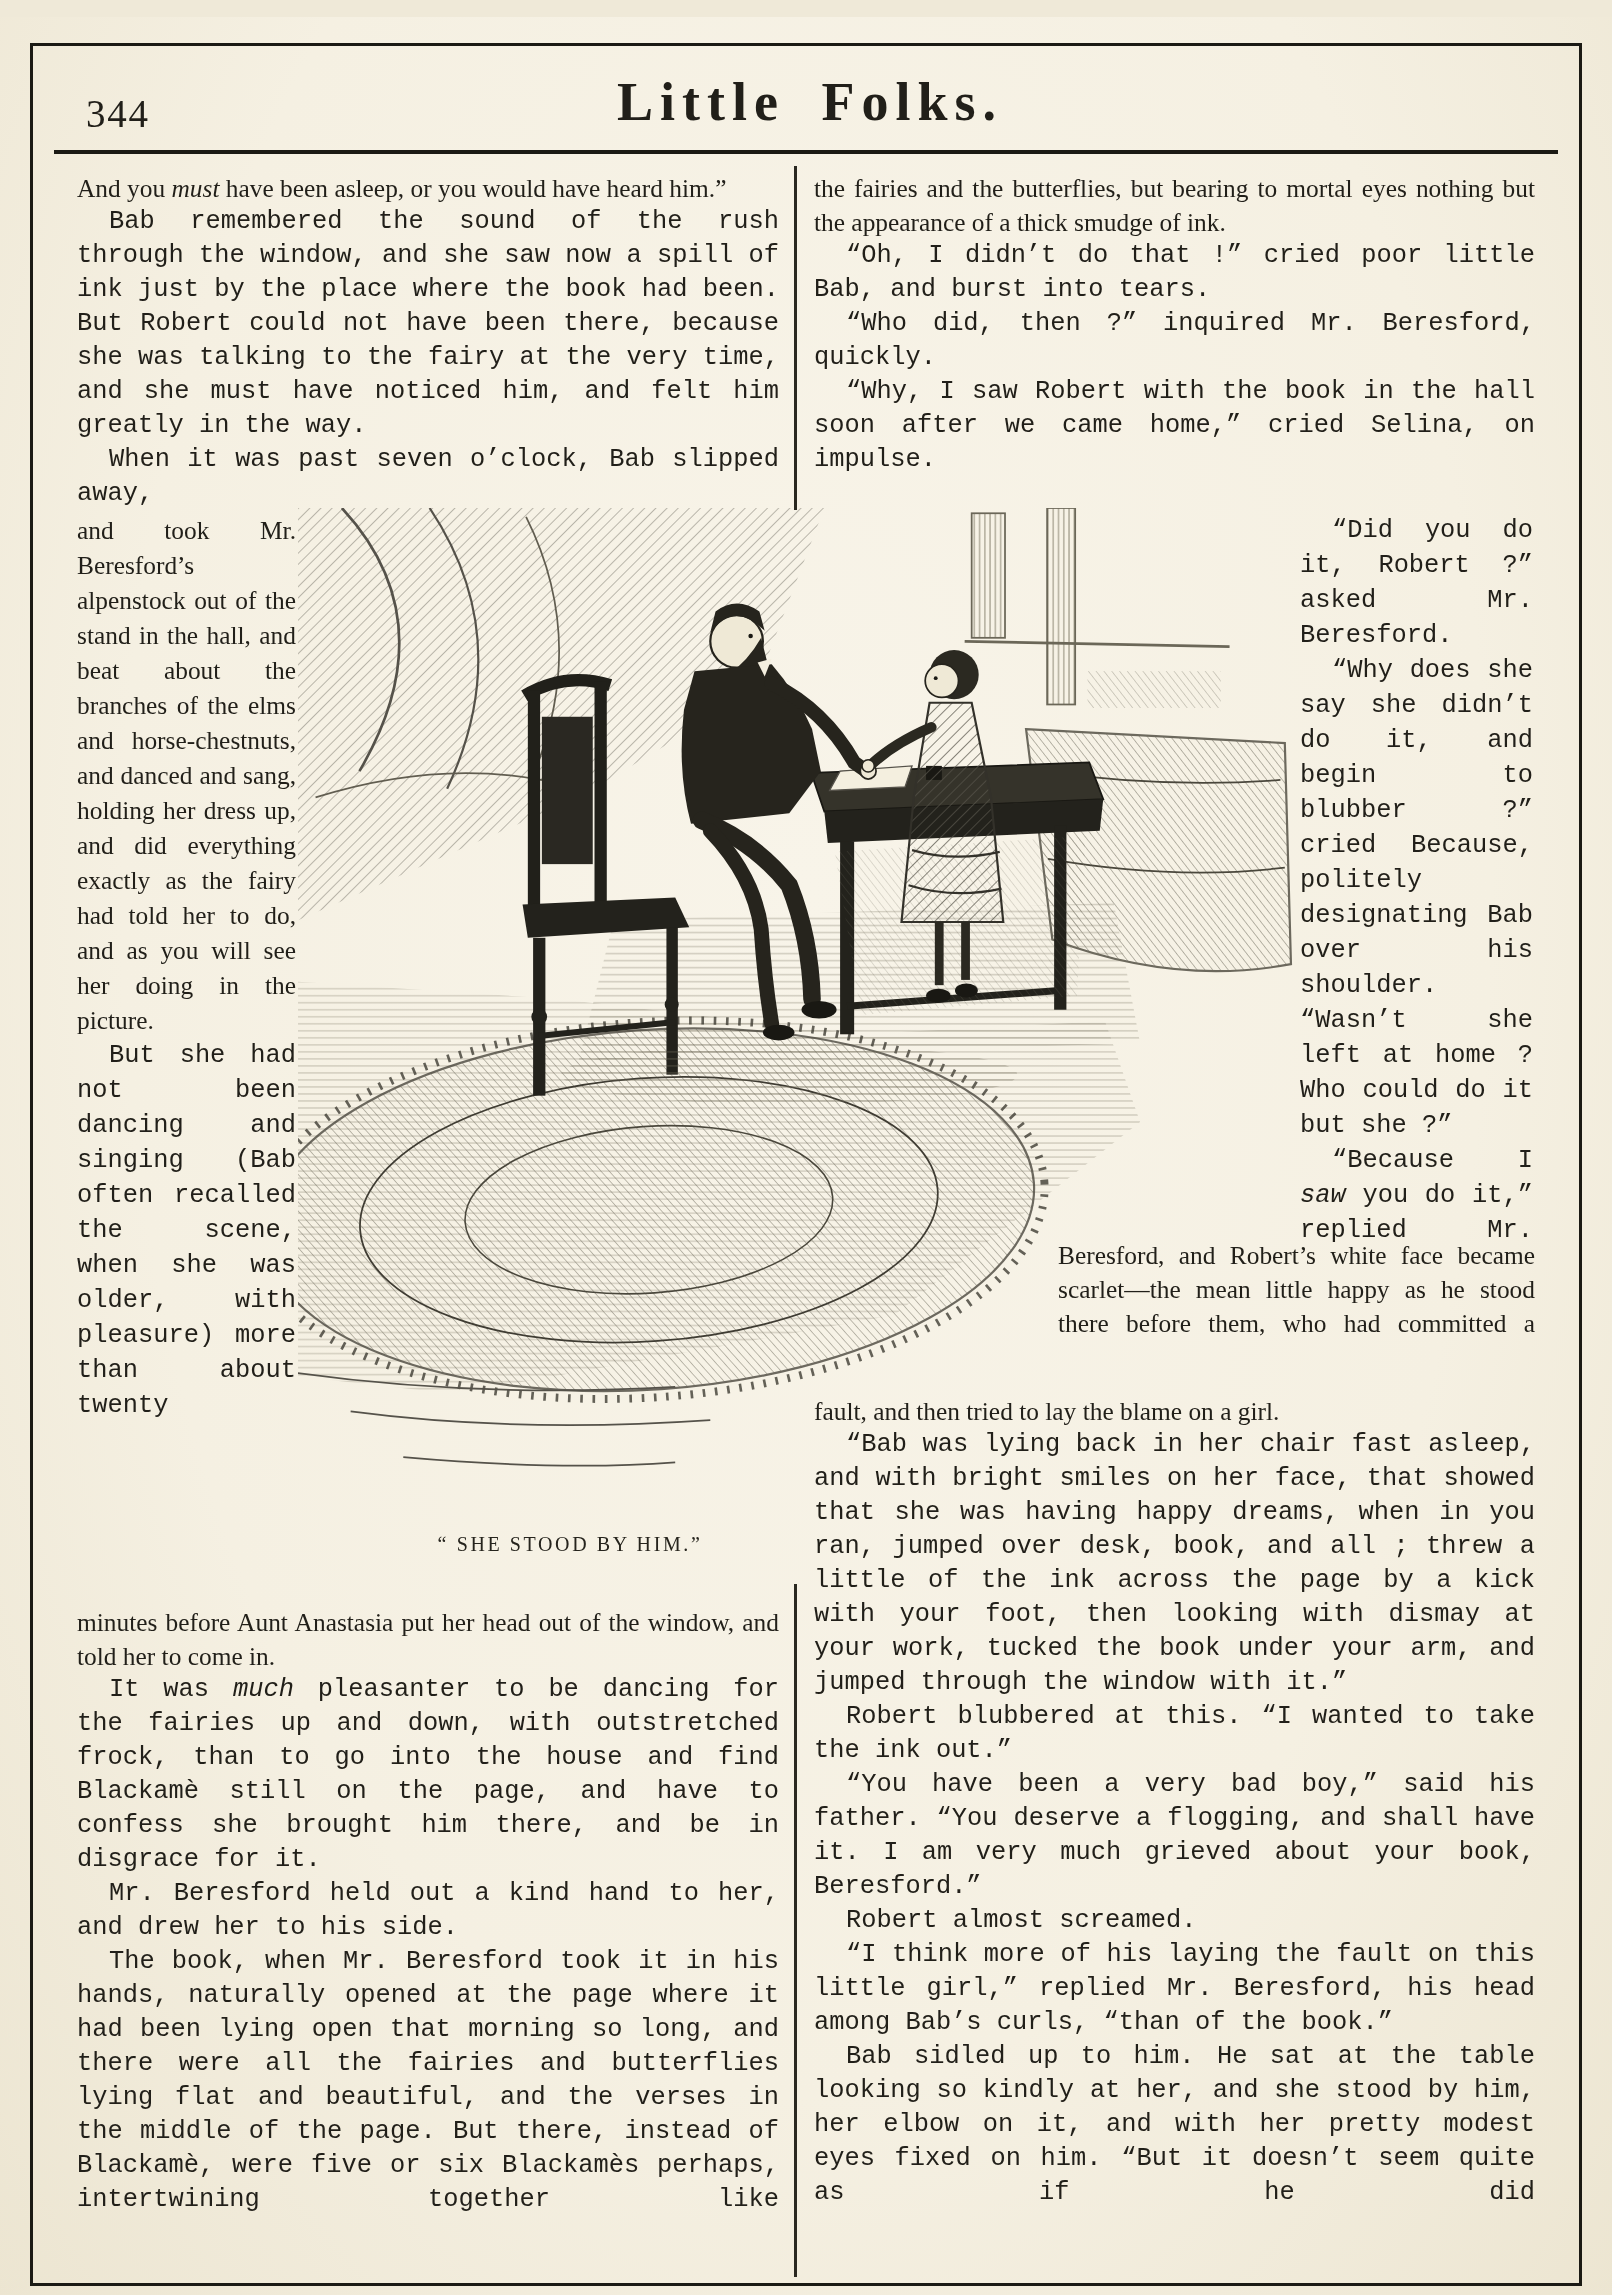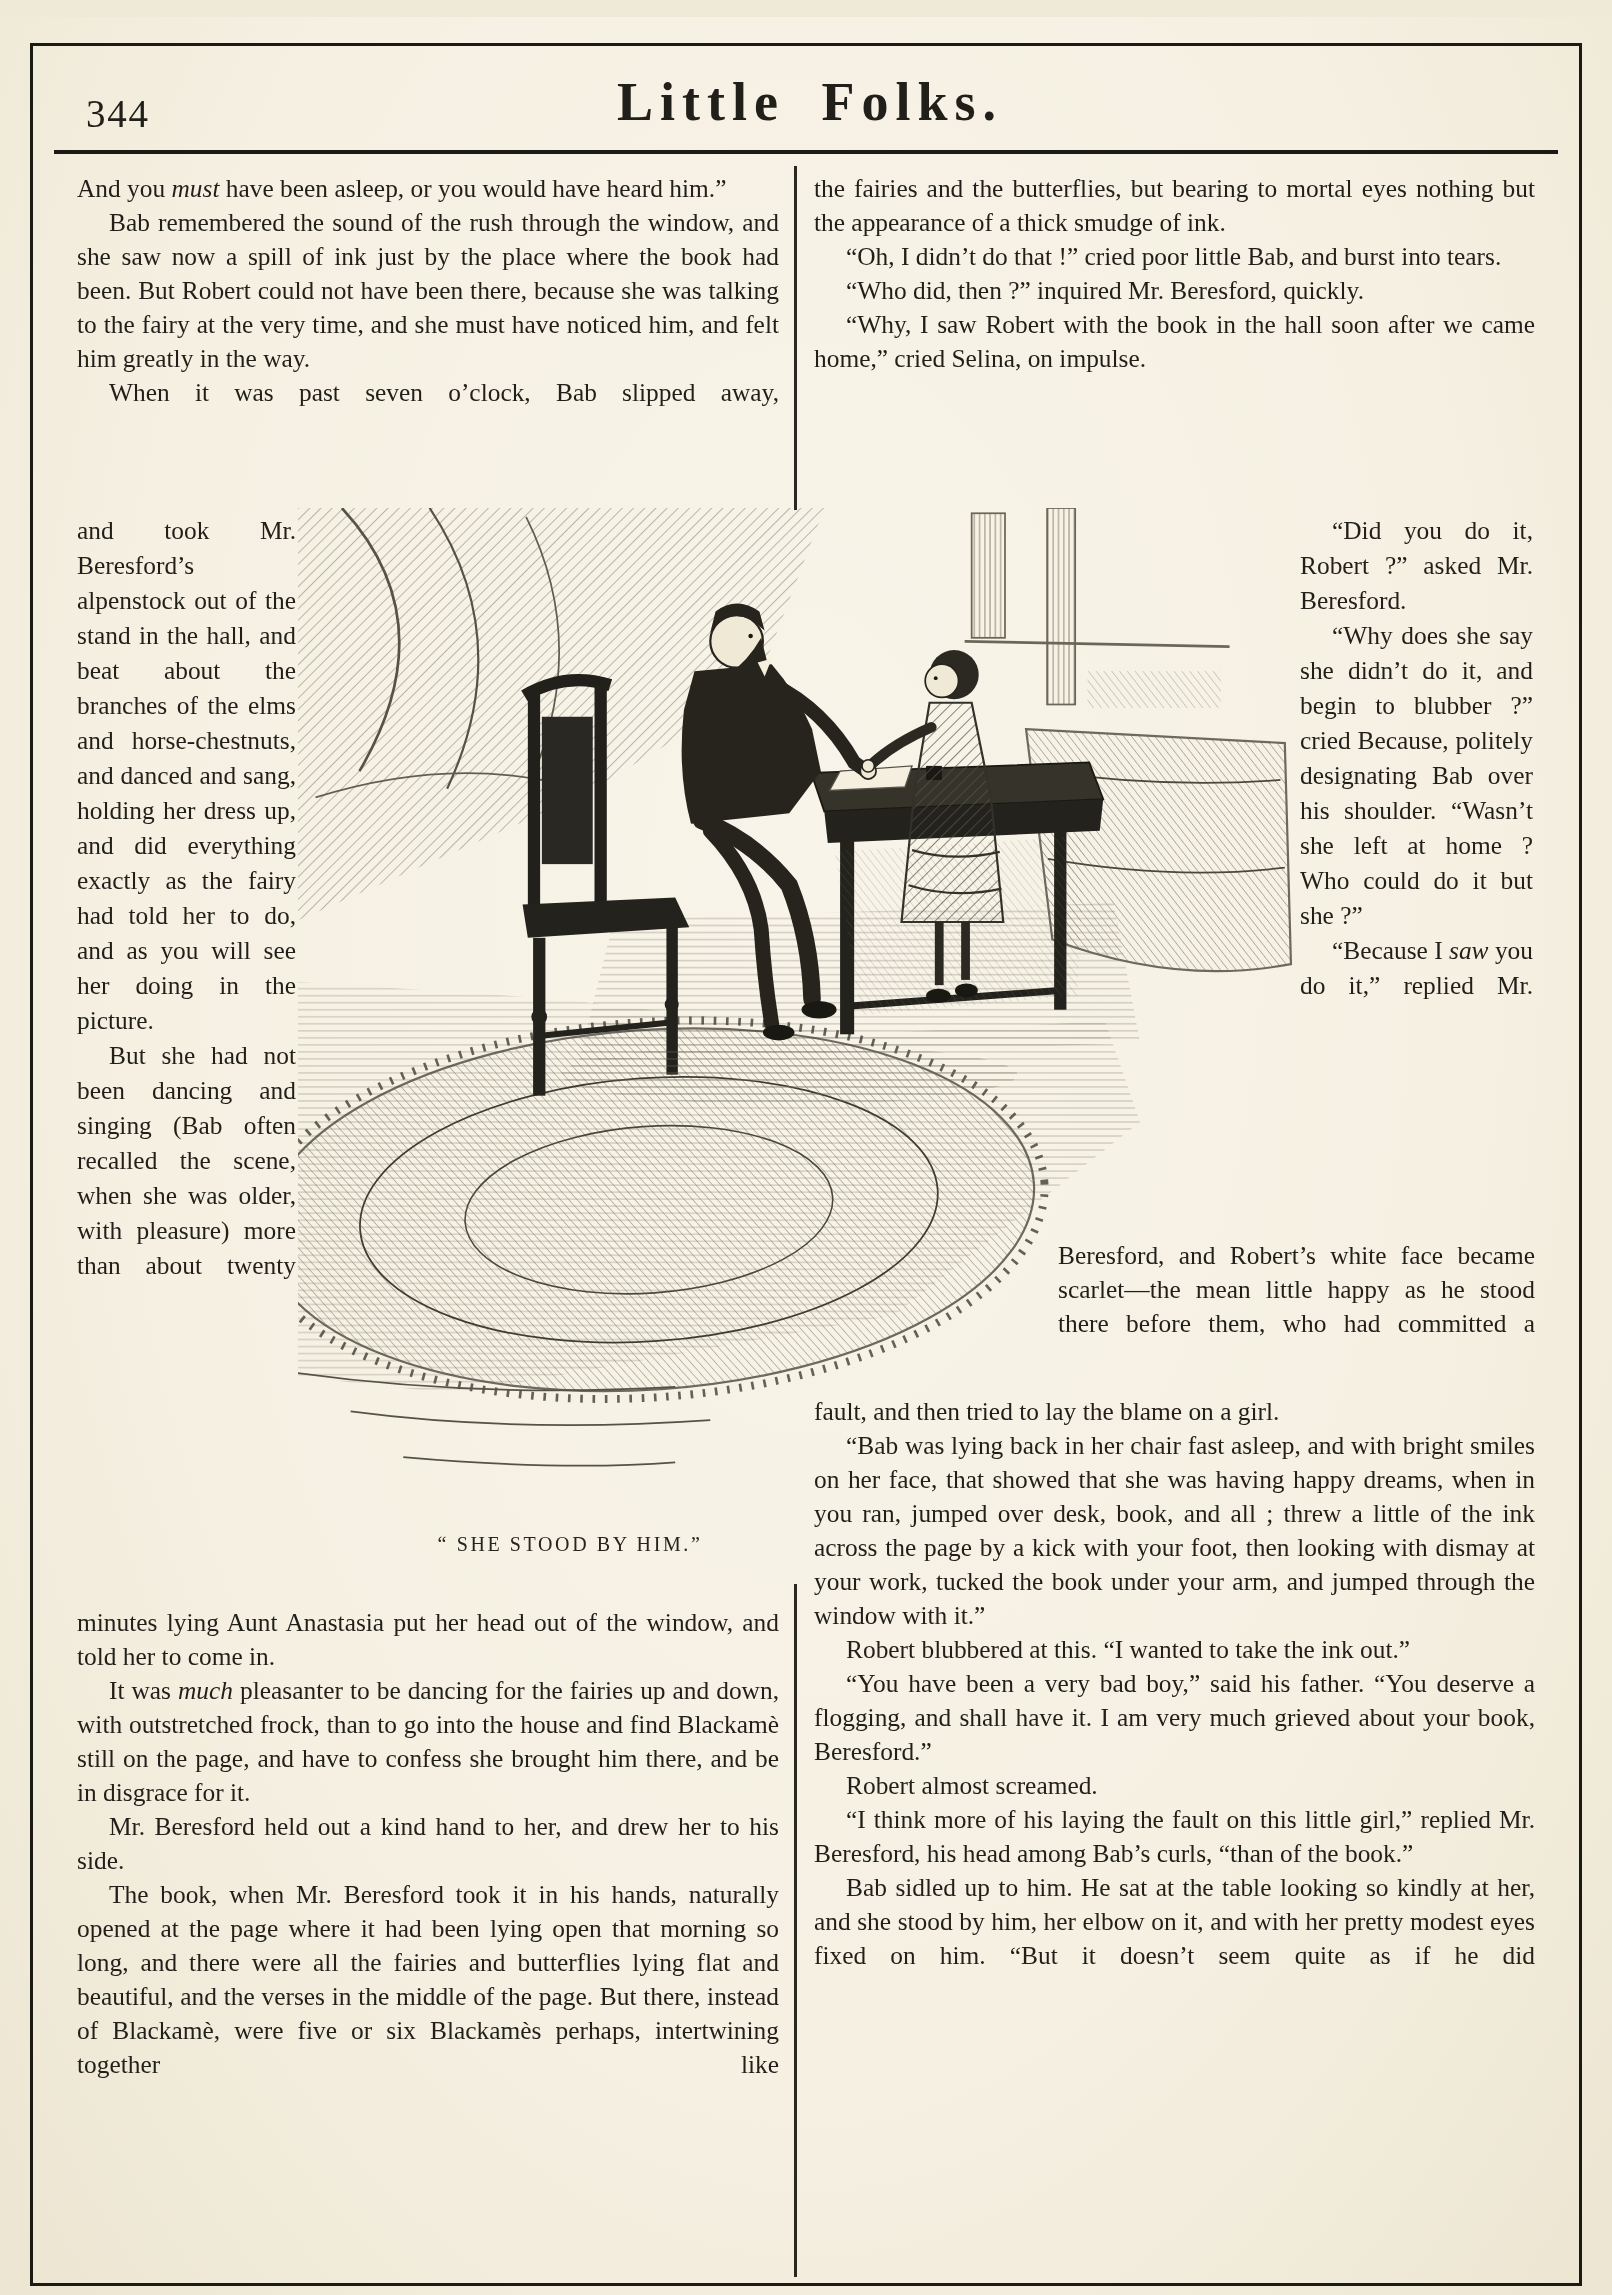--- a/index.html
+++ b/index.html
@@ -15,21 +15,21 @@
   .pagenum { position:absolute; left:86px; top:74px; font-size:39px; letter-spacing:1.8px; }
   .title { position:absolute; left:8px; right:0; top:54px; text-align:center;
            font-size:54px; font-weight:bold; letter-spacing:7px; word-spacing:16px; }
   .header-rule { position:absolute; left:54px; right:54px; top:133px; height:3.5px; background:#1b1a14; }
   .col-rule { position:absolute; width:2.6px; background:#2a2820; }
   .rule-top { left:794px; top:149px; height:344px; }
   .rule-bottom { left:794px; top:1567px; height:693px; }
 
   .region { position:absolute; text-align:justify; font-size:25.4px; line-height:34px; z-index:2; }
   .region p { margin:0; }
-  .region p.ind { text-indent:32px; }
+  .region p.ind { text-indent:32px;font-family:Liberation Mono, monospace; }
   .region p.cont { text-align-last:justify; }
   .it { font-style:italic; }
 
   .left-top   { left:77px;  top:154px;  width:702px; }
   .left-narrow{ left:77px;  top:496px;  width:219px; line-height:35px; }
   .left-bottom{ left:77px;  top:1588px; width:702px; }
   .right-top  { left:814px; top:154px;  width:721px; }
   .right-narrow{ left:1300px; top:496px; width:233px; line-height:35px; }
   .right-mid  { left:1058px; top:1221px; width:477px; }
   .right-bottom{ left:814px; top:1377px; width:721px; }
@@ -54,21 +54,21 @@
   <div class="region left-top">
       <p class="noind"><span>And you </span><span class="it">must</span><span> have been asleep, or you would have heard him.”</span></p>
       <p class="ind"><span>Bab remembered the sound of the rush through the window, and she saw now a spill of ink just by the place where the book had been.  But Robert could not have been there, because she was talking to the fairy at the very time, and she must have noticed him, and felt him greatly in the way.</span></p>
       <p class="ind cont"><span>When it was past seven o’clock, Bab slipped away,</span></p>
     </div>
   <div class="region left-narrow">
       <p class="noind"><span>and took Mr. Beresford’s alpenstock out of the stand in the hall, and beat about the branches of the elms and horse-chestnuts, and danced and sang, holding her dress up, and did everything exactly as the fairy had told her to do, and as you will see her doing in the picture.</span></p>
       <p class="ind cont"><span>But she had not been dancing and singing (Bab often recalled the scene, when she was older, with pleasure) more than about twenty</span></p>
     </div>
   <div class="region left-bottom">
-      <p class="noind"><span>minutes lying Aunt Anastasia put her head out of the window, and told her to come in.</span></p>
+      <p class="noind"><span>minutes before Aunt Anastasia put her head out of the window, and told her to come in.</span></p>
       <p class="ind"><span>It was </span><span class="it">much</span><span> pleasanter to be dancing for the fairies up and down, with outstretched frock, than to go into the house and find Blackamè still on the page, and have to confess she brought him there, and be in disgrace for it.</span></p>
       <p class="ind"><span>Mr. Beresford held out a kind hand to her, and drew her to his side.</span></p>
       <p class="ind cont"><span>The book, when Mr. Beresford took it in his hands, naturally opened at the page where it had been lying open that morning so long, and there were all the fairies and butterflies lying flat and beautiful, and the verses in the middle of the page.  But there, instead of Blackamè, were five or six Blackamès perhaps, intertwining together like</span></p>
     </div>
 
   <div class="region right-top">
       <p class="noind"><span>the fairies and the butterflies, but bearing to mortal eyes nothing but the appearance of a thick smudge of ink.</span></p>
       <p class="ind"><span>“Oh, I didn’t do that !” cried poor little Bab, and burst into tears.</span></p>
       <p class="ind"><span>“Who did, then ?” inquired Mr. Beresford, quickly.</span></p>
       <p class="ind"><span>“Why, I saw Robert with the book in the hall soon after we came home,” cried Selina, on impulse.</span></p>

